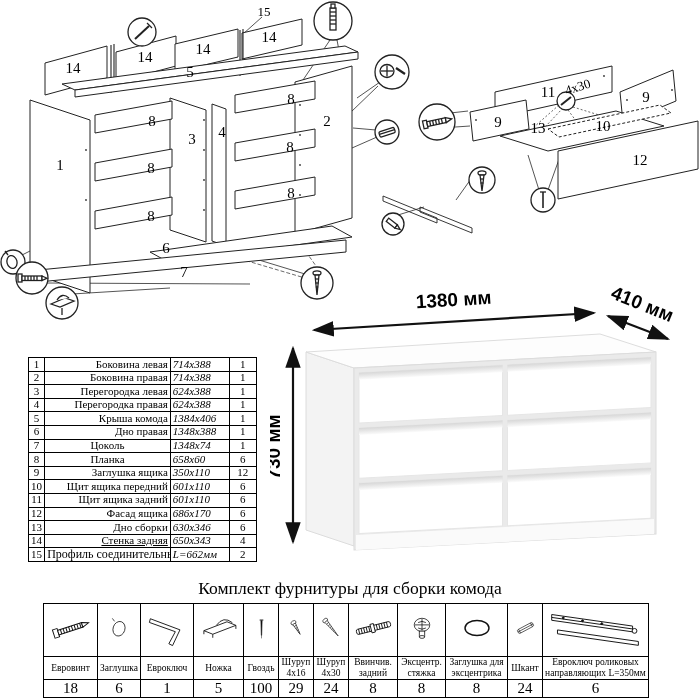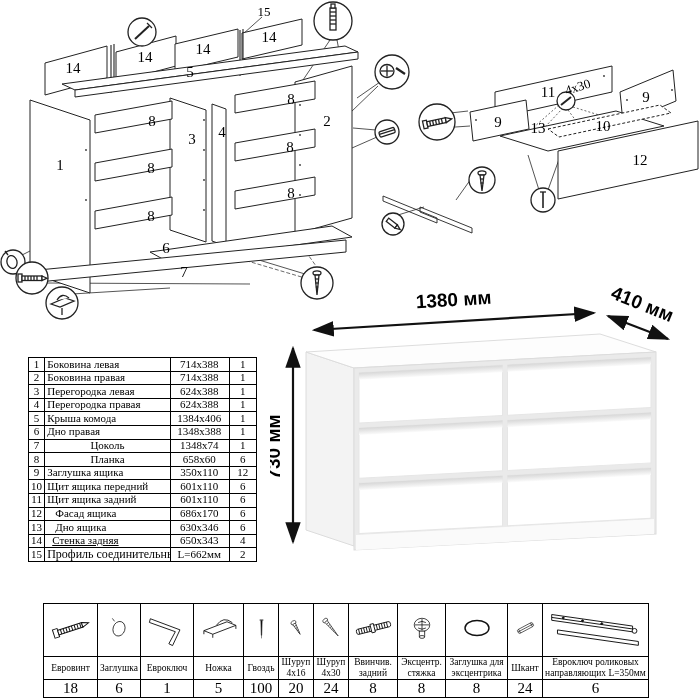--- a/index.html
+++ b/index.html
@@ -6,23 +6,23 @@
   .page{position:relative;width:700px;height:700px;background:#fff;overflow:hidden;
         font-family:"Liberation Serif",serif;color:#000;}
   svg text{font-family:"Liberation Serif",serif;fill:#000;}
   .dlabel{font-size:15px;}
   .dlabel-sm{font-size:13px;}
   .dim-label{font-family:"Liberation Sans",sans-serif;font-weight:bold;font-size:19px;}
   
   table{border-collapse:collapse;table-layout:fixed;}
   .parts{position:absolute;left:28px;top:357px;width:229px;}
   .parts td{border:1px solid #000;font-size:11px;height:12.6px;line-height:1.05;
-            padding:0 2px;white-space:nowrap;overflow:hidden;}
+            padding:0 2px;white-space:nowrap;overflow:hidden;text-align:right;}
   .parts td.num{text-align:center;padding:0;}
-  .parts td.size{text-align:center;padding-right:3px;}
+  .parts td.size{text-align:left;padding-right:3px;font-style:italic;}
   .parts td.qty{text-align:center;padding:0;}
   .parts tr:nth-child(7) td.pname,.parts tr:nth-child(8) td.pname{text-align:center;}
   .parts tr:nth-child(12) td.pname,.parts tr:nth-child(13) td.pname{padding-left:10px;}
   .parts tr:nth-child(14) td.pname{padding-left:7px;text-decoration:underline;}
   .parts tr:nth-child(15) td.pname{font-size:12px;}
   
   .hw-title{position:absolute;left:0;top:578px;width:700px;text-align:center;font-size:17.5px;}
   .hw{position:absolute;left:43px;top:603px;width:489px;}
   .hw td{border:1px solid #000;text-align:center;vertical-align:middle;padding:0;}
   .hw .icon-row td{height:52px;}
@@ -391,39 +391,40 @@
           <td class="qty">6</td>
         </tr>
       <tr>
           <td class="num">12</td>
           <td class="pname">Фасад ящика</td>
           <td class="size">686x170</td>
           <td class="qty">6</td>
         </tr>
       <tr>
           <td class="num">13</td>
-          <td class="pname">Дно ящика</td>
+          <td class="pname">Дно сборки</td>
           <td class="size">630x346</td>
           <td class="qty">6</td>
         </tr>
       <tr>
           <td class="num">14</td>
           <td class="pname">Стенка задняя</td>
           <td class="size">650x343</td>
           <td class="qty">4</td>
         </tr>
       <tr>
           <td class="num">15</td>
           <td class="pname">Профиль соединительный</td>
           <td class="size">L=662мм</td>
           <td class="qty">2</td>
         </tr>
     </tbody>
   </table>
 
+  <div class="hw-title">Комплект фурнитуры для сборки комода</div>
 
   <table class="hw">
     <colgroup>
       <col style="width:54px">
         <col style="width:43px">
         <col style="width:53px">
         <col style="width:50px">
       <col style="width:35px">
         <col style="width:35px">
         <col style="width:35px">
@@ -574,21 +575,21 @@
         <td>Заглушка для эксцентрика</td>
         <td>Шкант</td>
         <td>Евроключ роликовых направляющих L=350мм</td>
       </tr>
       <tr class="qty-row">
         <td>18</td>
         <td>6</td>
         <td>1</td>
         <td>5</td>
         <td>100</td>
-        <td>20</td>
+        <td>29</td>
         <td>24</td>
         <td>8</td>
         <td>8</td>
         <td>8</td>
         <td>24</td>
         <td>6</td>
       </tr>
     </tbody>
   </table>
 

